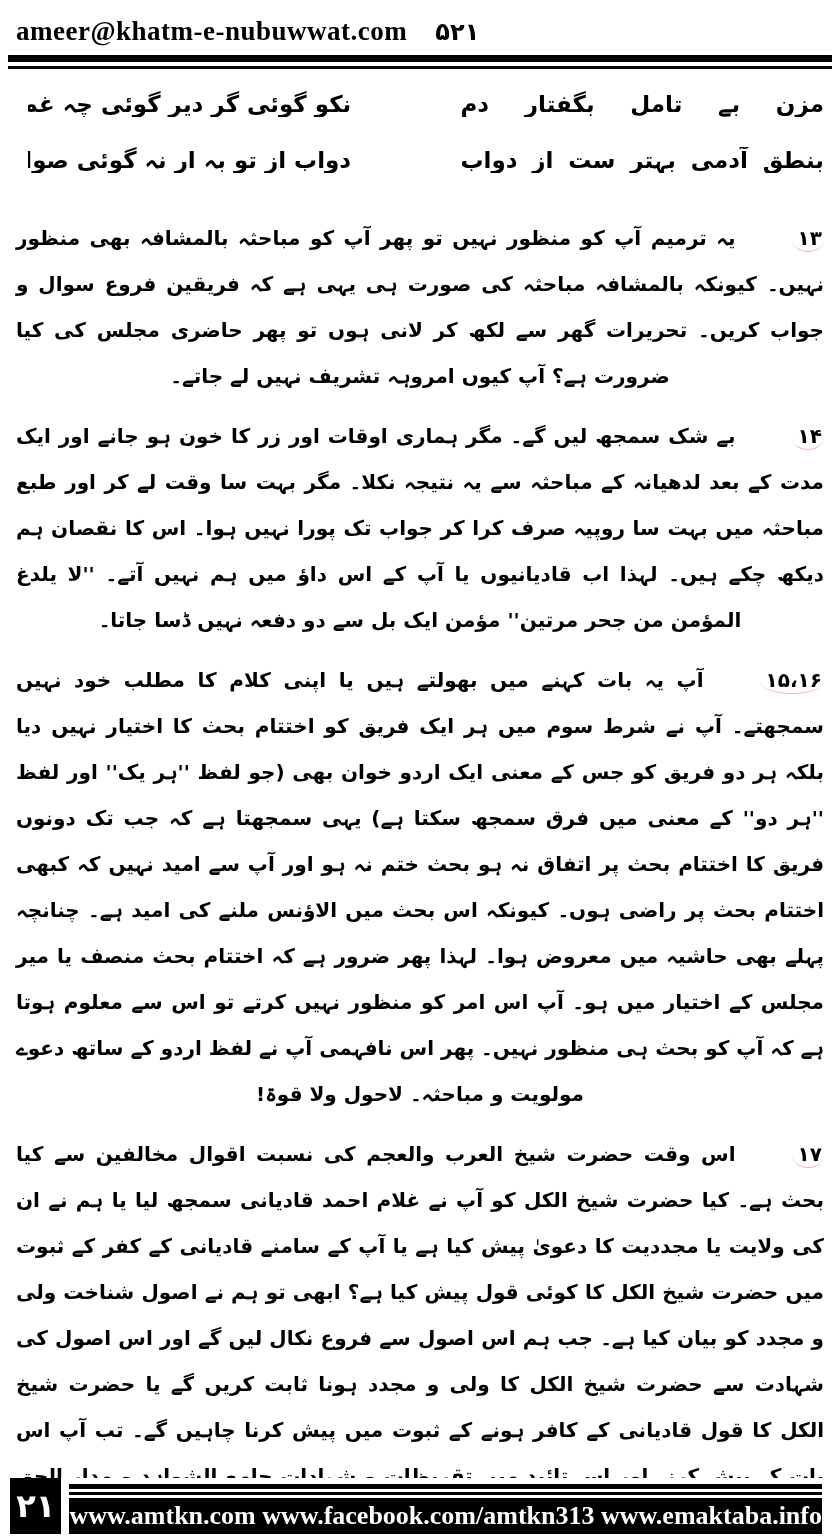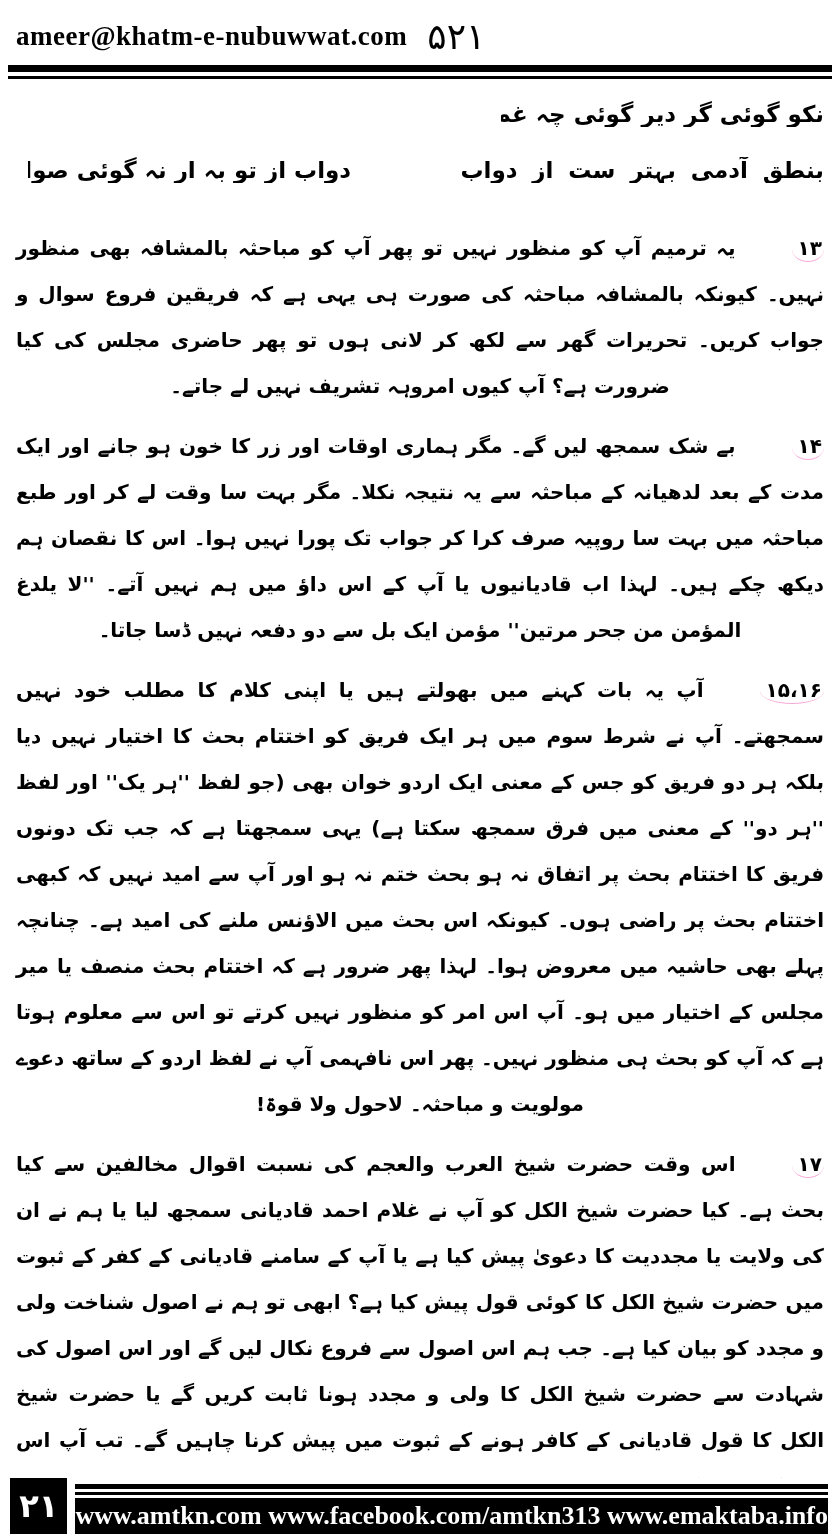--- a/index.html
+++ b/index.html
@@ -13,21 +13,21 @@
   
   .header {
     display:flex; align-items:center;
     padding:16px 28px 4px 16px;
   }
   .email {
     font-family:"Liberation Serif", serif;
     font-weight:bold; font-size:27px; letter-spacing:0.5px;
   }
   .hdr-pagenum {
-    font-size:36px; font-weight:normal; margin-left:20px;
+    font-size:24px; font-weight:bold; margin-left:28px;
     font-family:"DejaVu Sans", sans-serif;
   }
   .book-title {
     margin-left:auto; direction:rtl;
     font-size:24px; font-weight:bold;
   }
   .rule-thick { border-top:7px solid #000; margin:4px 8px 0 8px; }
   .rule-thin  { border-top:3px solid #000; margin:4px 8px 0 8px; }
 
   
@@ -61,21 +61,21 @@
     font-weight:bold;
     border-bottom:1px solid #f9a8d4;
     border-radius:0 0 60% 60%;
     padding:0 2px 1px 6px;
     margin-left:56px;
   }
   .quote-bold { font-weight:bold; letter-spacing:1px; }
 
   
   .footer {
-    position:absolute; left:0; right:4px; bottom:0;
+    position:absolute; left:0; right:10px; bottom:0;
     height:62px; padding:0 8px 6px 10px;
     display:flex; align-items:flex-end; gap:8px;
     background:#fff;
   }
   .footer-page {
     background:#000; color:#fff;
     width:92px; height:56px;
     display:flex; align-items:center; justify-content:center;
     font-size:32px; font-weight:bold;
   }
@@ -97,20 +97,21 @@
 
   <div class="header">
     <span class="email">ameer@khatm-e-nubuwwat.com</span>
     <span class="hdr-pagenum">۵۲۱</span>
   </div>
   <div class="rule-thick"></div>
   <div class="rule-thin"></div>
 
   <div class="poetry" id="poetry">
       <div class="verse-row">
+        <span class="hemistich right">مزن بے تامل بگفتار دم</span>
         <span class="hemistich left">نکو گوئی گر دیر گوئی چہ غم</span>
       </div>
       <div class="verse-row">
         <span class="hemistich right">بنطق آدمی بہتر ست از دواب</span>
         <span class="hemistich left">دواب از تو بہ ار نہ گوئی صواب</span>
       </div>
     </div>
 
   <div class="content" id="content">
       <p class="para"><span class="para-num">۱۳</span><span>یہ ترمیم آپ کو منظور نہیں تو پھر آپ کو مباحثہ بالمشافہ بھی منظور نہیں۔ کیونکہ بالمشافہ مباحثہ کی صورت ہی یہی ہے کہ فریقین فروع سوال و جواب کریں۔ تحریرات گھر سے لکھ کر لانی ہوں تو پھر حاضری مجلس کی کیا ضرورت ہے؟ آپ کیوں امروہہ تشریف نہیں لے جاتے۔</span></p>

